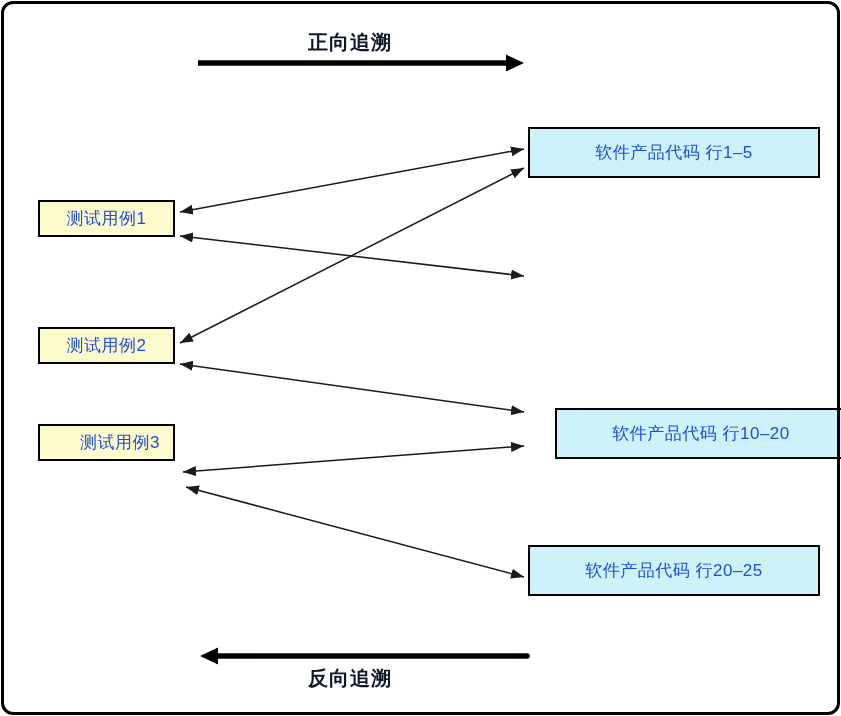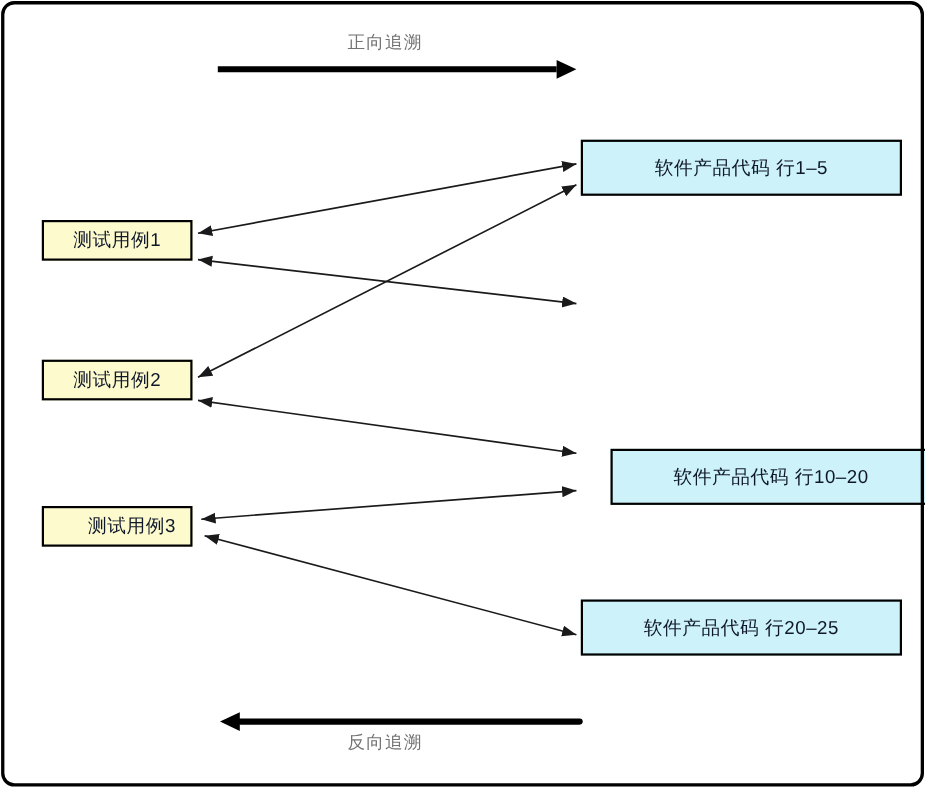--- a/index.html
+++ b/index.html
@@ -27,21 +27,21 @@
   }
 
   .node {
     position: absolute;
     box-sizing: border-box;
     border: 2px solid #000000;
     display: flex;
     align-items: center;
     justify-content: center;
     font-size: 17px;
-    color: #0f172a;
+    color: #1d4ed8;
     letter-spacing: 0.5px;
     white-space: nowrap;
   }
   .node.testcase {
     left: 38px;
     width: 137px;
     height: 37px;
     background: #FDFACD;
   }
   .node.codeblock {
@@ -49,23 +49,24 @@
     width: 292px;
     height: 51px;
     background: #CDF2F9;
   }
 
   .trace-label {
     position: absolute;
     left: 185px;
     width: 330px;
     text-align: center;
-    font-size: 16px;
-    color: #737373;
+    font-size: 20px;
+    color: #0f172a;
     letter-spacing: 1px;
+    font-weight: bold;
   }
 
   .connector {
     stroke: #1a1a1a;
     stroke-width: 1.5;
   }
   .thick-line {
     stroke: #000000;
     stroke-width: 5.5;
   }
@@ -106,20 +107,20 @@
       <line class="thick-line" x1="527" y1="656" x2="218" y2="656" stroke-linecap="round"></line>
       <polygon class="thick-head" points="218,647.5 200,656 218,664.5"></polygon>
     </g>
   </svg>
 
   <div class="trace-label" style="top: 29px;">正向追溯</div>
   <div class="trace-label" style="top: 621px; margin-top: 44px;">反向追溯</div>
 
   <div class="node testcase" style="top: 200px;">测试用例1</div>
   <div class="node testcase" style="top: 327px;">测试用例2</div>
-  <div class="node testcase" style="top: 460px; padding-left: 27px;">测试用例3</div>
+  <div class="node testcase" style="top: 424px; padding-left: 27px;">测试用例3</div>
 
   <div class="node codeblock" style="top: 127px;">软件产品代码 行1–5</div>
   <div class="node codeblock" style="top: 408px; margin-left: 27px;">软件产品代码 行10–20</div>
   <div class="node codeblock" style="top: 545px;">软件产品代码 行20–25</div>
 
   <div class="frame"></div>
 </div>
 
 </body></html>

